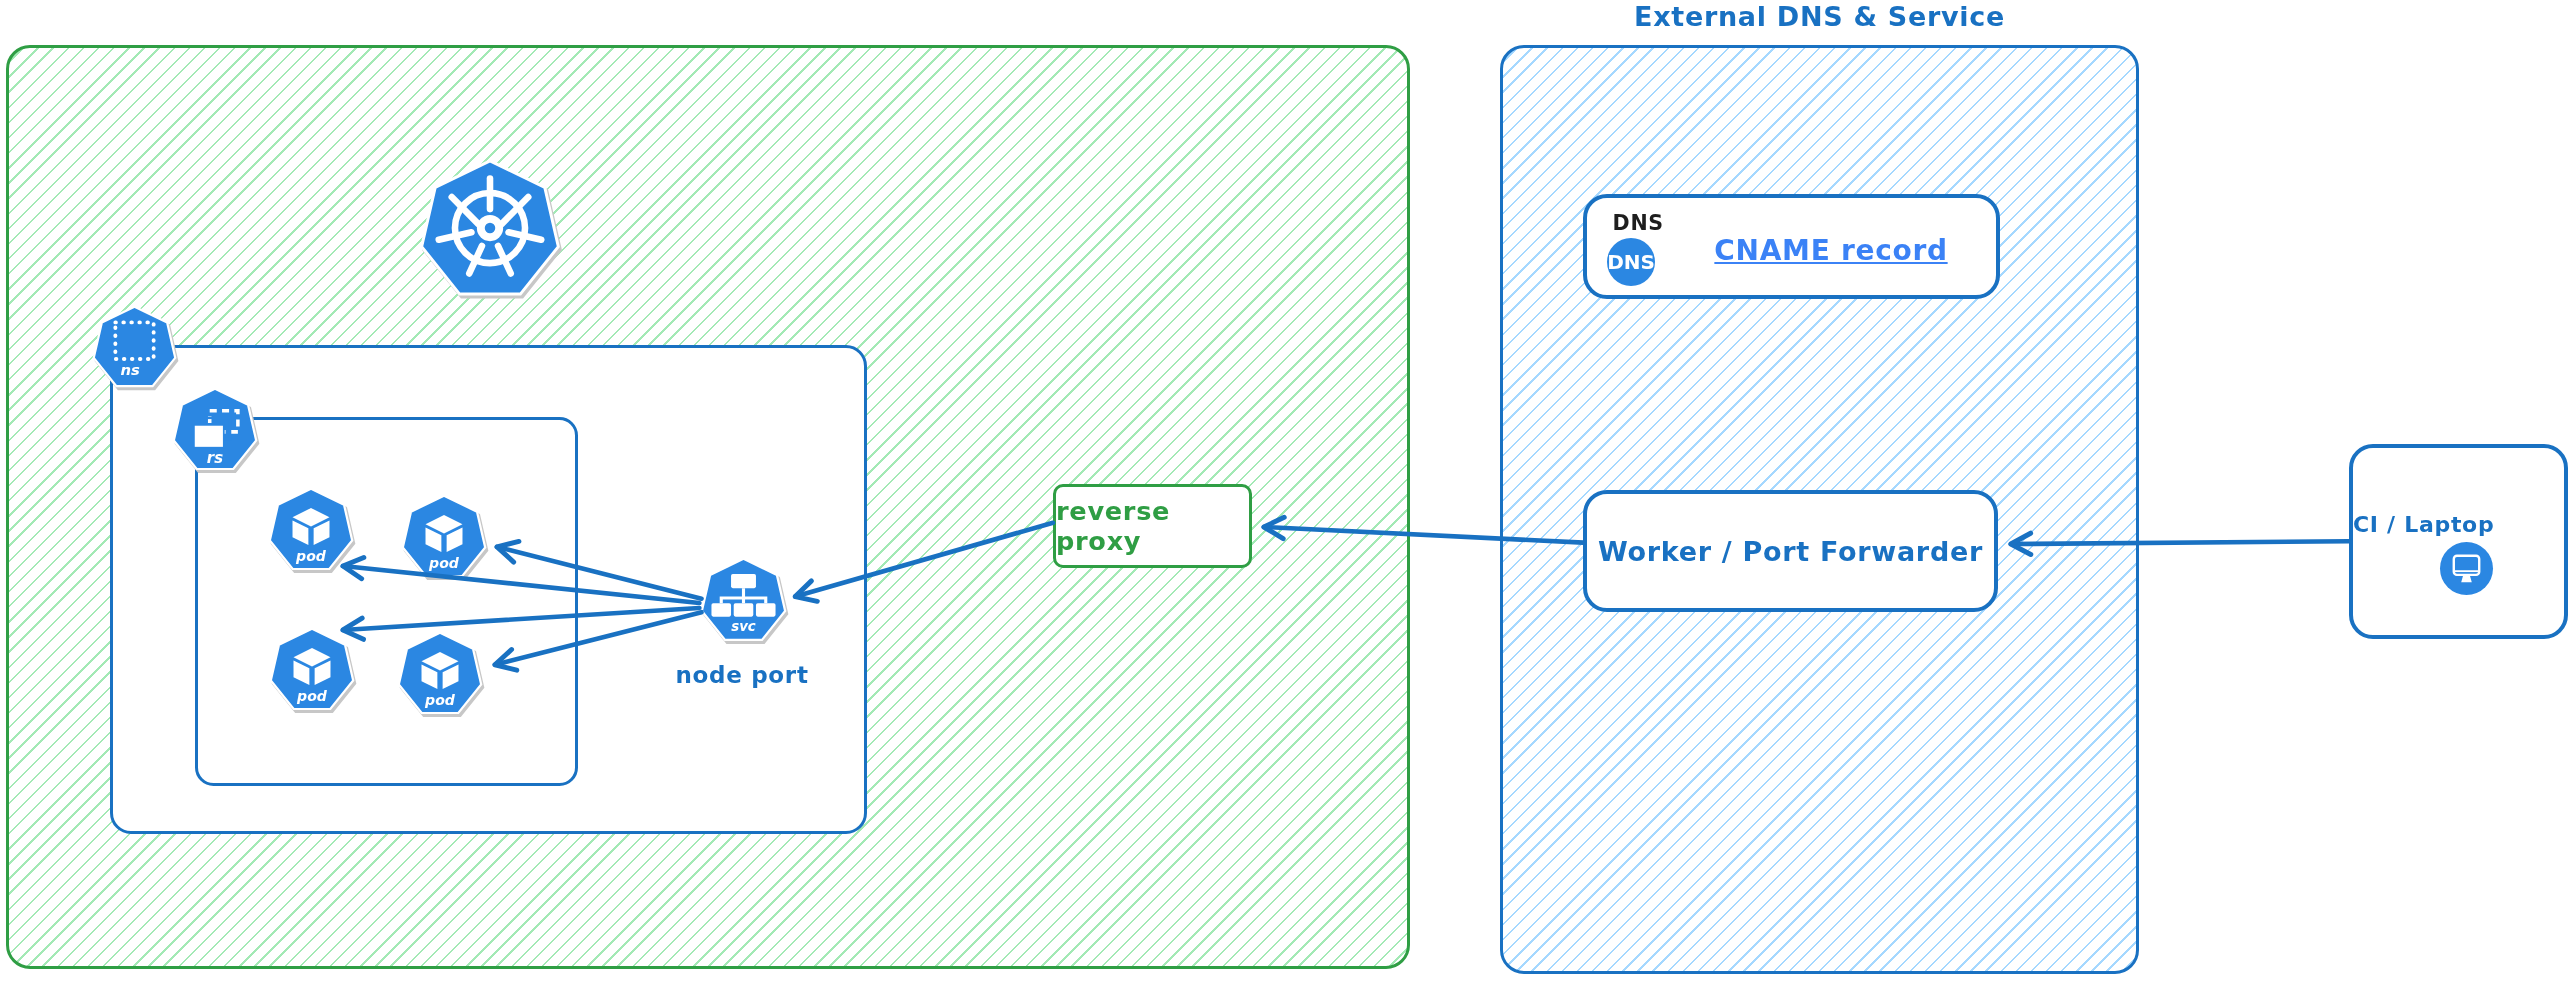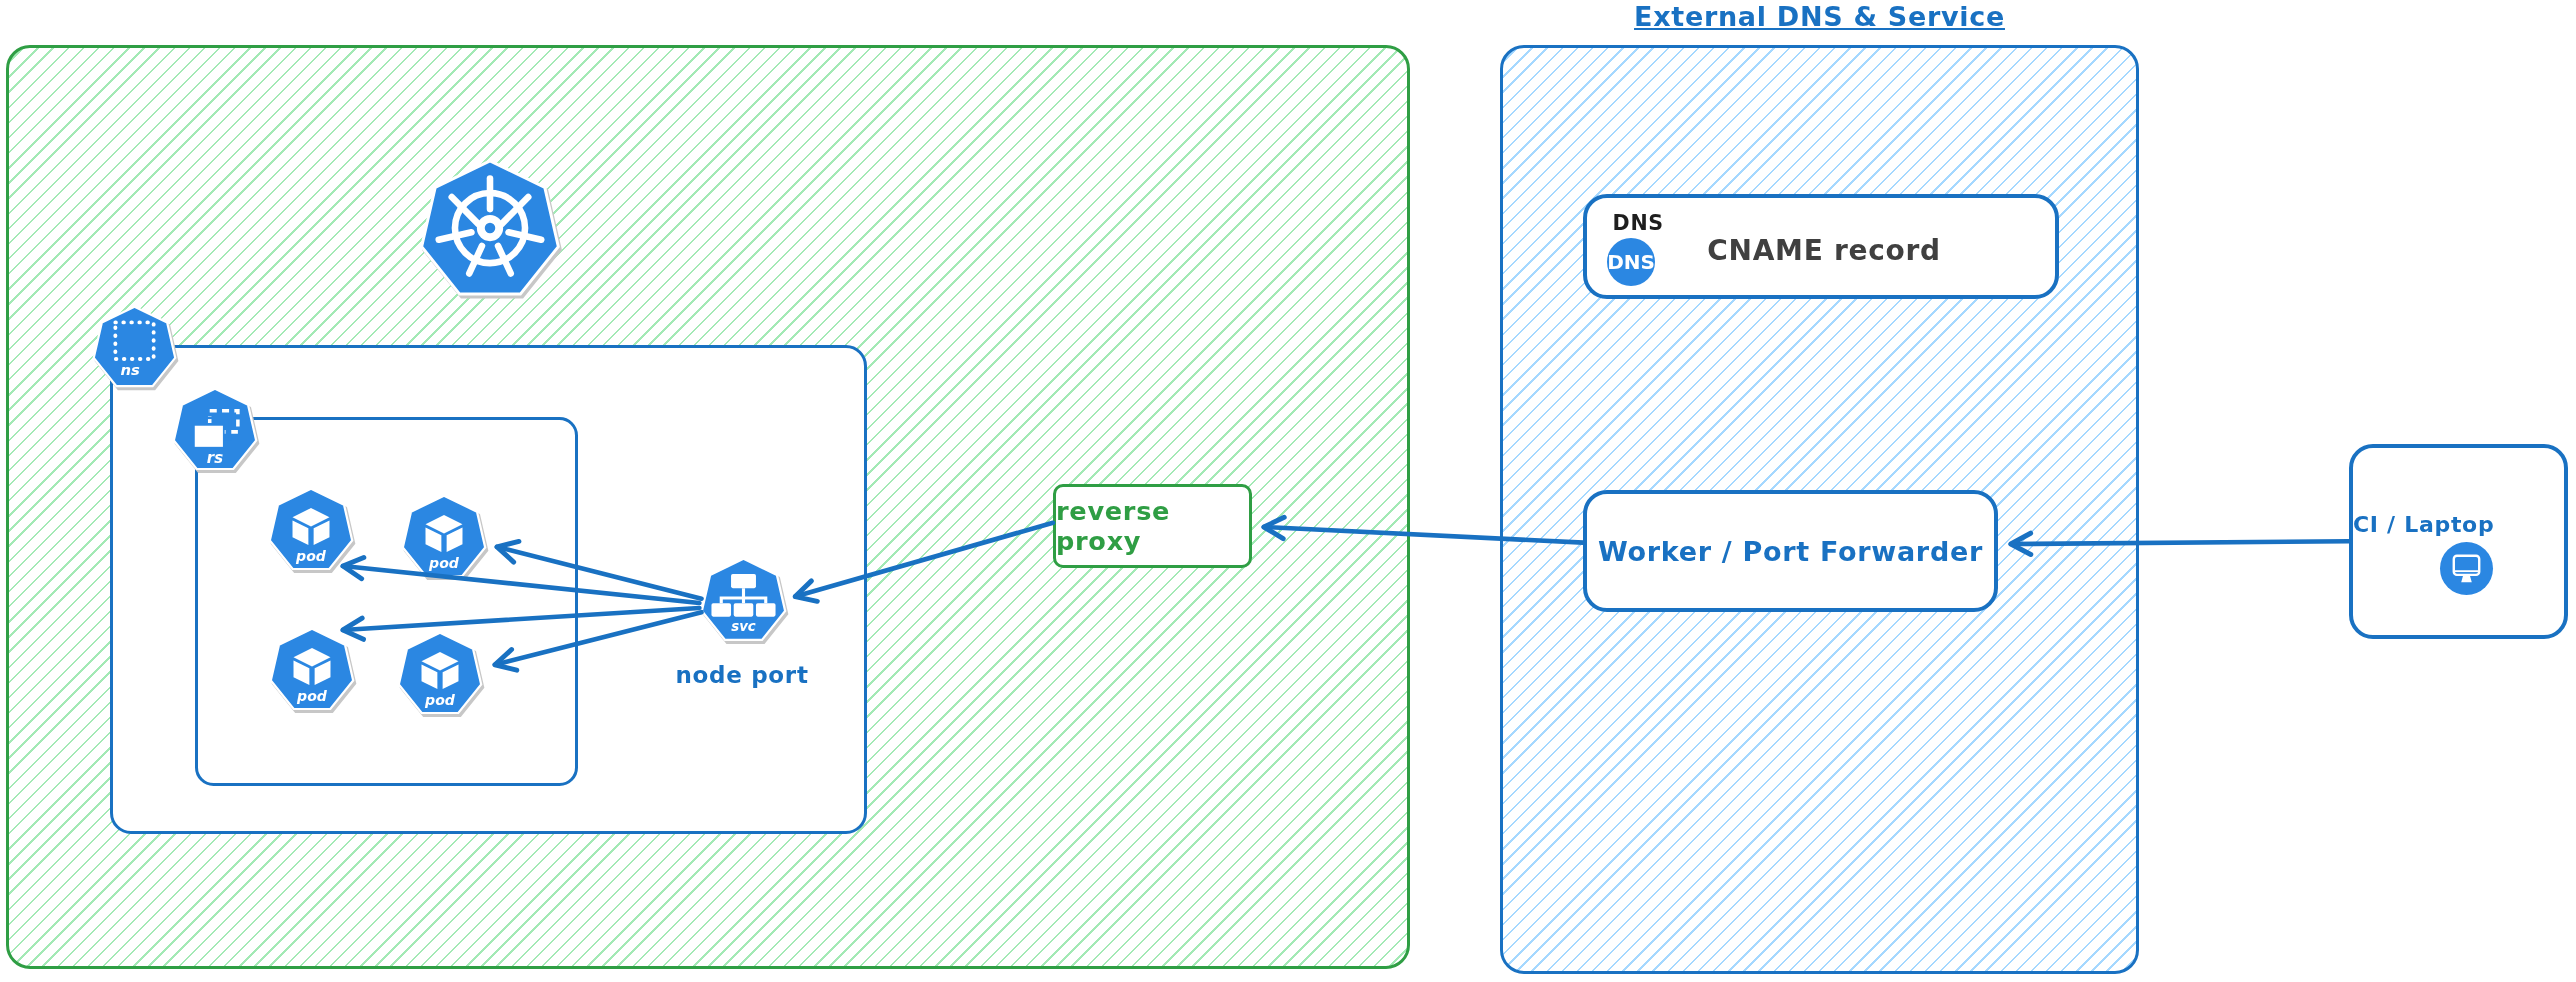--- a/index.html
+++ b/index.html
@@ -14,41 +14,41 @@
     border:3.6px solid #2f9e44;
     background:repeating-linear-gradient(135deg, rgba(0,0,0,0) 0px, rgba(0,0,0,0) 9px, #a3e9b5 9px, #a3e9b5 10.7px);
   }
   .ext-box {
     left:1500px; top:45px; width:639px; height:929px;
     border:3.6px solid #1971c2;
     background:repeating-linear-gradient(135deg, rgba(0,0,0,0) 0px, rgba(0,0,0,0) 9px, #a5d8ff 9px, #a5d8ff 10.7px);
   }
   .box-title { position:absolute; top:1.4px; text-align:center; font-size:27px; font-weight:600; letter-spacing:0.7px; }
   .vm-title  { left:5.7px;    width:1404px; color:#2f9e44; }
-  .ext-title { left:1500px; width:639px;  color:#1971c2;text-decoration:underline; }
+  .ext-title { left:1500px; width:639px;  color:#1971c2; }
 
   
   .white-box { position:absolute; background:#ffffff; border:3.6px solid #1971c2; border-radius:21px; }
   .ns-box { left:110px; top:345px; width:757px; height:489px; }
   .rs-box { left:195px; top:417px; width:383px;  height:369px; border-radius:18.5px; }
 
   .label-box { position:absolute; background:#ffffff; display:flex; align-items:center; justify-content:center; }
   .rp-box  { left:1053px; top:484px; width:199px; height:84px; border:3.6px solid #2f9e44; border-radius:10px;
              color:#2f9e44; font-size:25.6px; font-weight:600; letter-spacing:0.7px; }
-  .dns-box { left:1583px; top:194px; width:476px; height:105px; border:4.3px solid #1971c2; border-radius:24px; }
+  .dns-box { left:1583px; top:194px; width:417px; height:105px; border:4.3px solid #1971c2; border-radius:24px; }
   .worker-box { left:1583px; top:490px; width:415px; height:122px; border:4.3px solid #1971c2; border-radius:24px;
              color:#1971c2; font-size:27px; font-weight:600; letter-spacing:0.7px; }
   .ci-box  { left:2349px; top:444px; width:219px; height:195px; border:4.3px solid #1971c2; border-radius:24px; }
 
   .dns-tag { position:absolute; left:25.6px; top:12.8px; color:#1e1e1e; font-size:20.6px; font-weight:700; letter-spacing:0.7px; }
   .dns-circle { position:absolute; left:20px; top:40px; width:48px; height:48px; border-radius:50%;
                 background:#2b87e2; color:#ffffff; display:flex; align-items:center; justify-content:center;
                 font-size:20px; font-weight:600; }
-  .cname-label { position:absolute; left:78px; top:0; width:318px; height:105px; display:flex; align-items:center;
-                justify-content:center; color:#404040; font-size:28px; font-weight:600; letter-spacing:0.7px; }
+  .cname-label { position:absolute; left:85px; top:0; width:318px; height:105px; display:flex; align-items:center;
+                justify-content:center; color:#3b82f6; font-size:28px; font-weight:600; letter-spacing:0.7px;text-decoration:underline; }
 
   .ci-label { position:absolute; left:0; top:64px; width:100%; color:#1971c2;
               font-size:22px; font-weight:600; letter-spacing:0.7px; }
   .ci-circle { position:absolute; left:87px; top:94px; width:53px; height:53px; border-radius:50%; background:#2b87e2; }
   .ci-circle svg { position:absolute; inset:0; }
 
   .node-port-label { position:absolute; left:653px; top:662px; width:178px; text-align:center;
                      color:#1971c2; font-size:23px; font-weight:600; letter-spacing:0.7px; }
 
   

